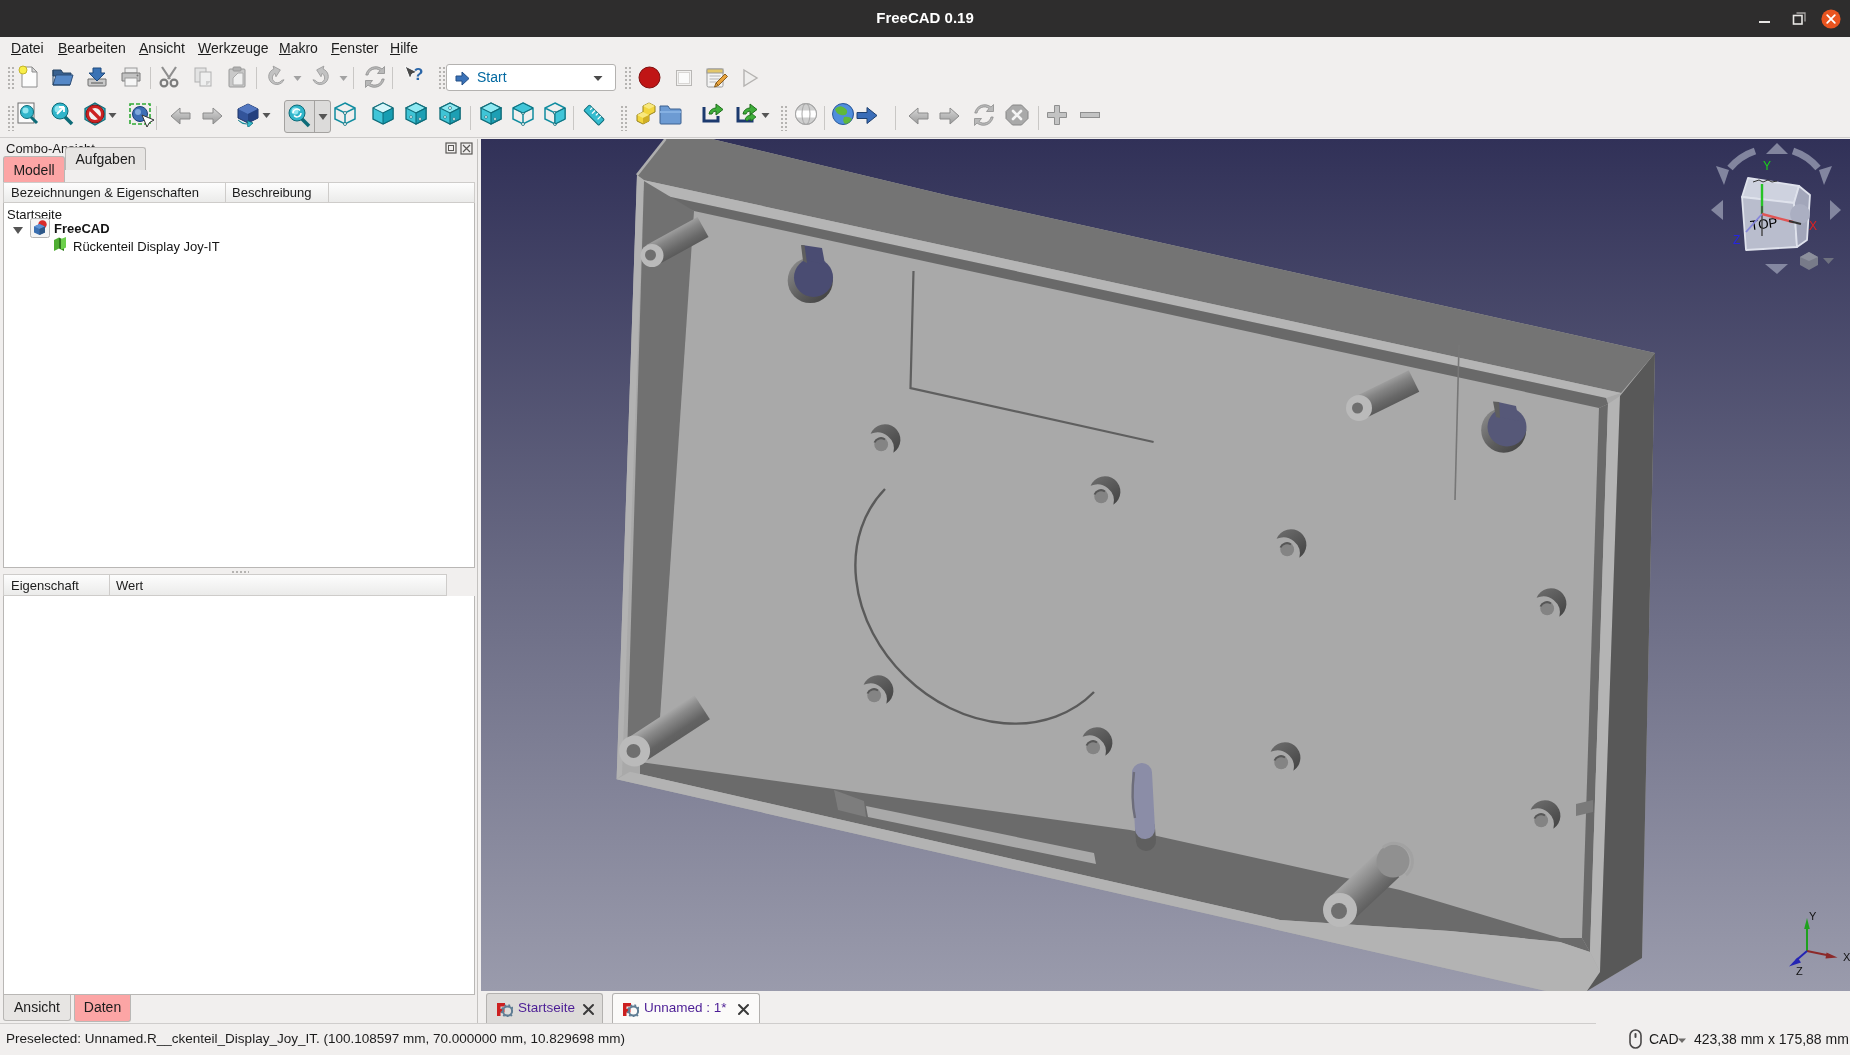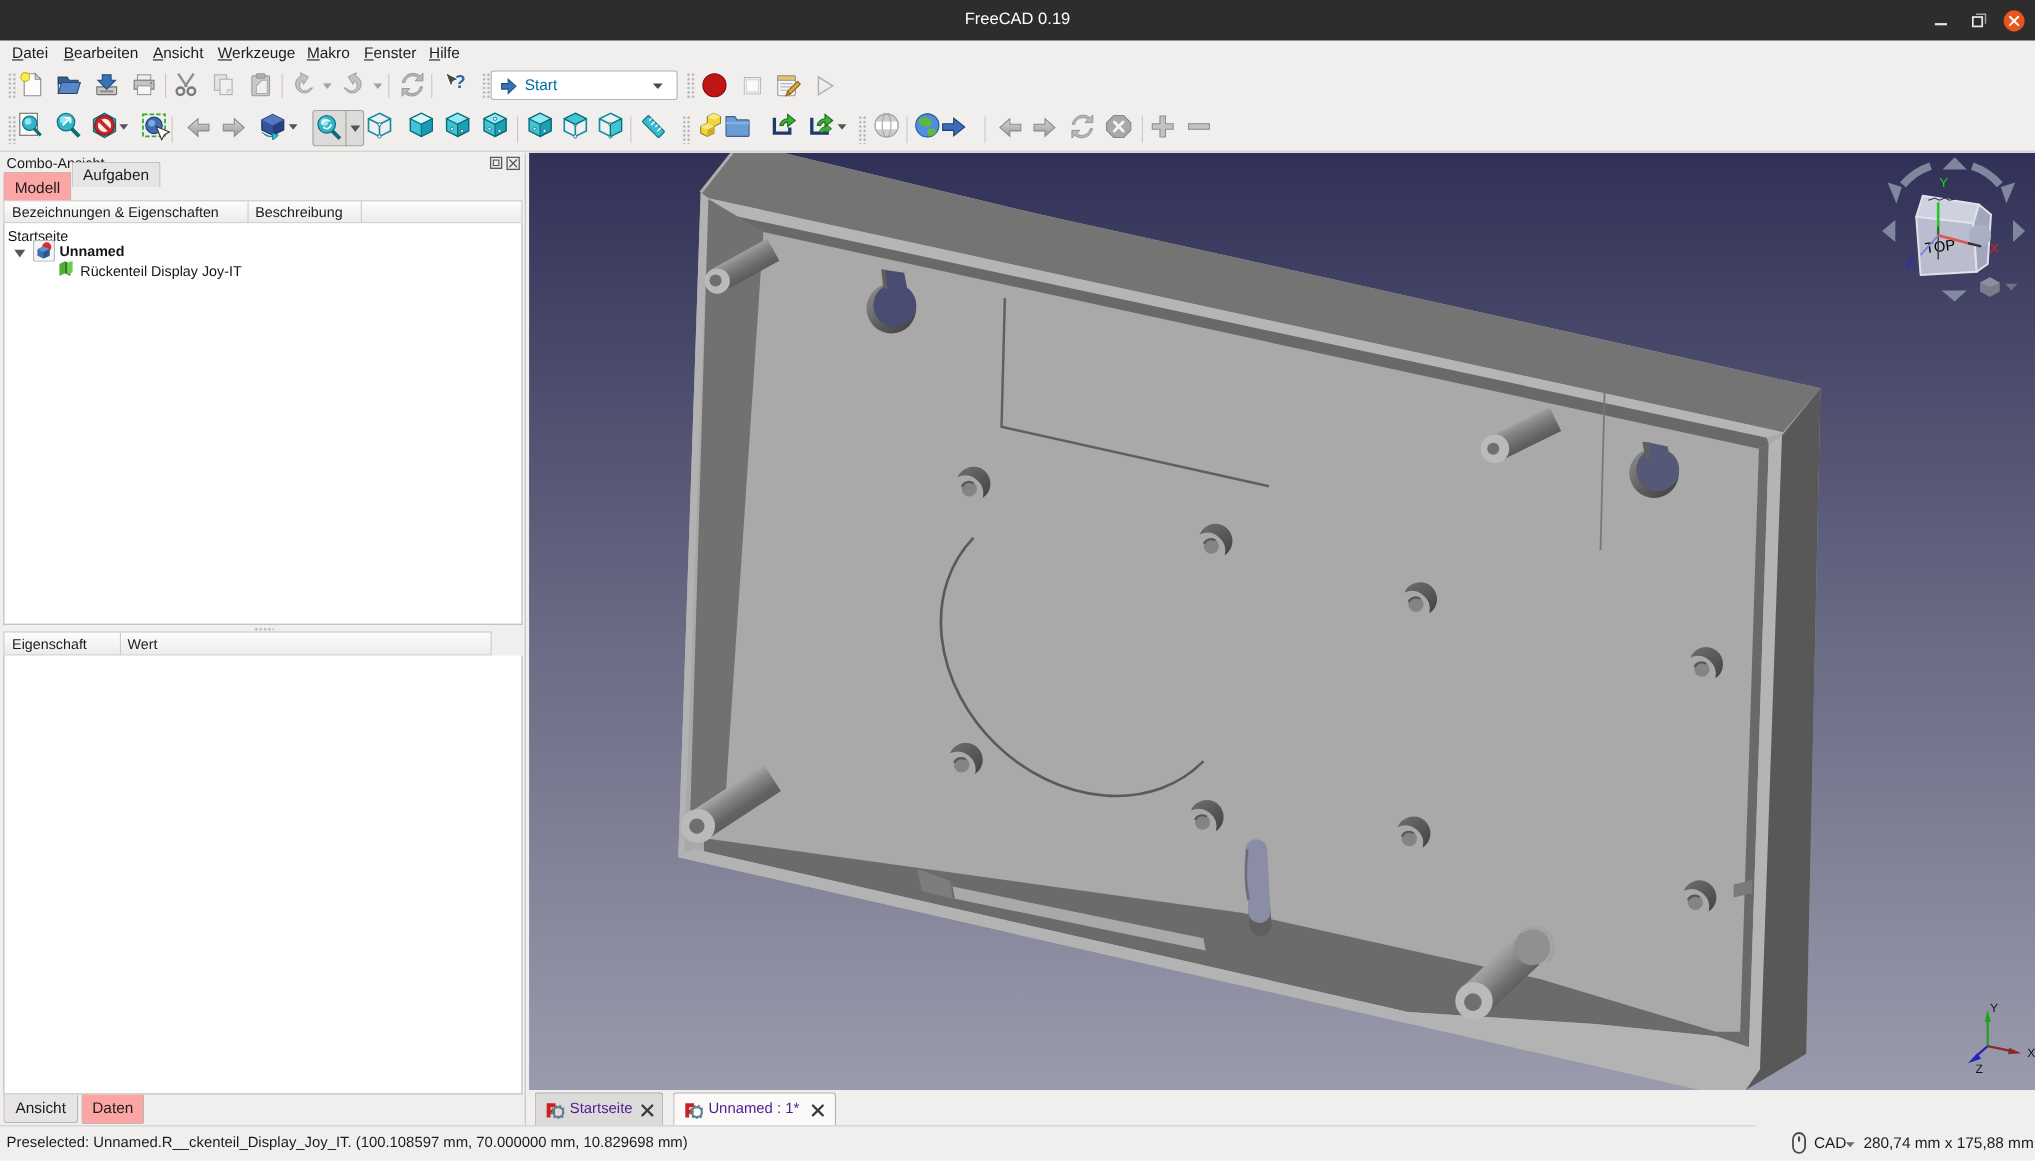--- a/index.html
+++ b/index.html
@@ -1,19 +1,19 @@
 <!DOCTYPE html>
 <html><head>
 <meta charset="utf-8">
 <style>
 *{margin:0;padding:0;box-sizing:border-box}
 html,body{width:1850px;height:1055px;overflow:hidden;font-family:"Liberation Sans",sans-serif}
 #app{position:relative;width:1850px;height:1055px;background:#f1efee}
 #titlebar{position:absolute;left:0;top:0;width:1850px;height:37px;background:#2e2d2d}
-#title{position:absolute;left:0;top:9px;width:1850px;text-align:center;color:#fff;font-size:15px;font-weight:normal}
+#title{position:absolute;left:0;top:9px;width:1850px;text-align:center;color:#fff;font-size:15px;font-weight:bold}
 #menubar{position:absolute;left:0;top:37px;width:1850px;height:22px;background:#f1efee;font-size:14px;color:#1c1c1c}
 .mi{position:absolute;top:3px}
 #tb1{position:absolute;left:0;top:59px;width:1850px;height:39px;background:#f1efee}
 #tb2{position:absolute;left:0;top:98px;width:1850px;height:40px;background:#f1efee;border-bottom:1px solid #cfcdcc}
 .ico{position:absolute}
 .vsep{position:absolute;width:1px;background:#c9c7c5}
 .grip{position:absolute;width:4px;background-image:radial-gradient(circle,#b5b3b1 1px,transparent 1.2px);background-size:4px 4px}
 #leftpanel{position:absolute;left:0;top:139px;width:478px;height:884px;background:#f1efee;border-right:1px solid #c4c2c0}
 #combotitle{position:absolute;left:6px;top:2px;font-size:13px;color:#1c1c1c}
 .ptab{position:absolute;font-size:14px;color:#1c1c1c;text-align:center;border:1px solid #b9b7b5;background:#e7e5e3}
@@ -338,21 +338,21 @@
       <svg style="position:absolute;left:8px;top:20px" width="14" height="14">
           <path d="M2 4 L12 4 L7 11 Z" fill="#555"></path>
         </svg>
       <svg style="position:absolute;left:27px;top:15px" width="20" height="20">
         <rect x="0.5" y="0.5" width="19" height="19" rx="2" fill="#f4f4f4" stroke="#b5b5b5"></rect>
         <circle cx="12.5" cy="6.5" r="4.2" fill="#d92b2b"></circle>
         <path d="M4 8.5 L9.5 6 L15 8.5 L15 14.5 L9.5 17 L4 14.5 Z" fill="#3a6fb0"></path>
         <path d="M4 8.5 L9.5 6 L15 8.5 L9.5 11 Z" fill="#5d92d4"></path>
         <path d="M9.5 11 L15 8.5 L15 14.5 L9.5 17 Z" fill="#2d5787"></path>
       </svg>
-      <div style="position:absolute;left:51px;top:18px;font-weight:bold">Unnamed</div>
+      <div style="position:absolute;left:51px;top:18px;font-weight:bold">FreeCAD</div>
       <svg style="position:absolute;left:48px;top:32px" width="18" height="18">
         <path d="M3 5 L8 2.5 L8 13.5 L3 16 Z" fill="#4fae33"></path>
         <path d="M3 5 L8 2.5 L8 13.5 L3 16 Z" fill="url(#n)"></path>
         <path d="M8 2.5 L13 5 L13 16 L8 13.5 Z" fill="#2e7a1c"></path>
         <path d="M10 4 L15 2 L15 12.5 L10 15 Z" fill="#6bcf4a"></path>
       </svg>
       <div style="position:absolute;left:70px;top:36px">Rückenteil Display Joy-IT</div>
     </div>
     <div class="grip" style="left:231px;top:431px;width:18px;height:4px"></div>
     <div class="phead" style="left:3px;top:435px;width:444px;height:22px;line-height:21px">
@@ -566,15 +566,15 @@
   <div id="statusbar">
     <span style="position:absolute;left:6px;top:7px">Preselected: Unnamed.R__ckenteil_Display_Joy_IT. (100.108597 mm, 70.000000 mm, 10.829698 mm)</span>
     <svg style="position:absolute;left:1629px;top:5px" width="14" height="21">
       <rect x="1" y="1" width="11" height="18" rx="5.5" fill="none" stroke="#4a4848" stroke-width="1.6"></rect>
       <rect x="5.5" y="4" width="2" height="5" rx="1" fill="#4a4848"></rect>
     </svg>
     <span style="position:absolute;left:1649px;top:7px;font-size:14px">CAD</span>
     <svg style="position:absolute;left:1677px;top:13px" width="10" height="7">
         <path d="M1 1.5 L9 1.5 L5 6 Z" fill="#6d6b69"></path>
       </svg>
-    <span style="position:absolute;left:1694px;top:7px;font-size:14px">280,74 mm x 175,88 mm</span>
+    <span style="position:absolute;left:1694px;top:7px;font-size:14px">423,38 mm x 175,88 mm</span>
   </div>
 </div>
 
 </body></html>

